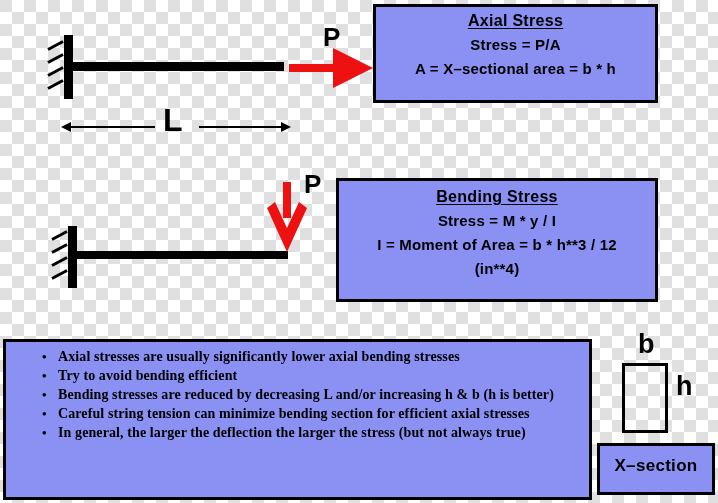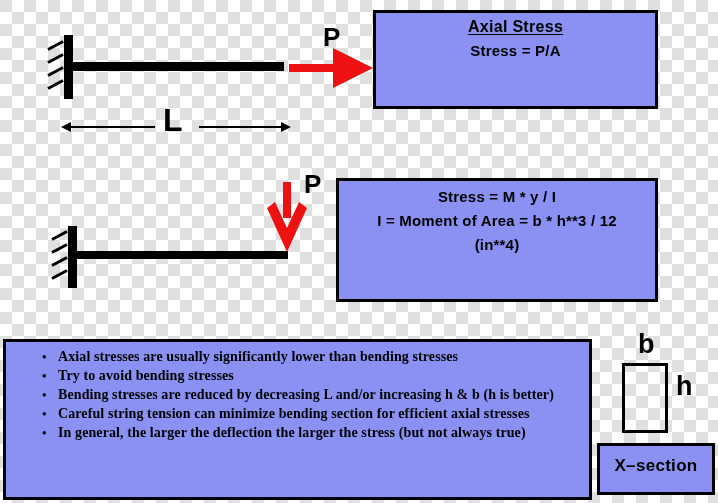--- a/index.html
+++ b/index.html
@@ -123,52 +123,54 @@
     <polygon points="44,1 84,21 44,41" fill="#ee1111"></polygon>
   </svg>
   <div class="abs force-label" style="left:323px;top:24px;">P</div>
 
   <div class="abs dim-head left" style="left:61px;top:122px;"></div>
   <div class="abs dim-line" style="left:69px;top:126px;width:86px;"></div>
   <div class="abs len-label" style="left:163px;top:104px;">L</div>
   <div class="abs dim-line" style="left:199px;top:126px;width:84px;"></div>
   <div class="abs dim-head right" style="left:281px;top:122px;"></div>
 
-  <div class="abs blue-box" style="left:373px;top:10px;width:285px;height:99px;padding-top:2px;">
+  <div class="abs blue-box" style="left:373px;top:4px;width:285px;height:99px;padding-top:2px;">
     <div class="box-title">Axial Stress</div>
     <div class="formula">Stress = P/A</div>
+    <div class="formula">A = X–sectional area = b * h</div>
   </div>
 
   <div class="abs wall" style="left:68px;top:226px;height:62px;"></div>
   <div class="abs hatch" style="left:51px;top:234px;"></div>
   <div class="abs hatch" style="left:51px;top:247px;"></div>
   <div class="abs hatch" style="left:51px;top:260px;"></div>
   <div class="abs hatch" style="left:51px;top:273px;"></div>
   <div class="abs beam" style="left:77px;top:251px;width:211px;height:8px;"></div>
 
   <svg class="abs" style="left:267px;top:182px;" width="40" height="71" viewBox="0 0 40 71">
     <rect x="16" y="0" width="8" height="36" fill="#ee1111"></rect>
     <polygon points="0,26 8,20 20,46 32,20 40,26 20,70" fill="#ee1111"></polygon>
   </svg>
   <div class="abs force-label" style="left:304px;top:171px;">P</div>
 
   <div class="abs blue-box" style="left:336px;top:178px;width:322px;height:124px;padding-top:4px;">
+    <div class="box-title">Bending Stress</div>
     <div class="formula">Stress = M * y / I</div>
     <div class="formula">I = Moment of Area = b * h**3 / 12</div>
     <div class="formula">(in**4)</div>
   </div>
 
   <div class="abs blue-box notes" style="left:3px;top:339px;width:589px;height:161px;">
     <div class="bullet-row">
       <span class="bullet-marker">•</span>
-      <span class="bullet-text">Axial stresses are usually significantly lower than bending stresses</span>
+      <span class="bullet-text">Axial stresses are usually significantly lower axial bending stresses</span>
     </div>
     <div class="bullet-row">
       <span class="bullet-marker">•</span>
-      <span class="bullet-text">Try to avoid bending stresses</span>
+      <span class="bullet-text">Try to avoid bending efficient</span>
     </div>
     <div class="bullet-row">
       <span class="bullet-marker">•</span>
       <span class="bullet-text">Bending stresses are reduced by decreasing L and/or increasing h &amp; b (h is better)</span>
     </div>
     <div class="bullet-row">
       <span class="bullet-marker">•</span>
       <span class="bullet-text">Careful string tension can minimize bending section for efficient axial stresses</span>
     </div>
     <div class="bullet-row">

